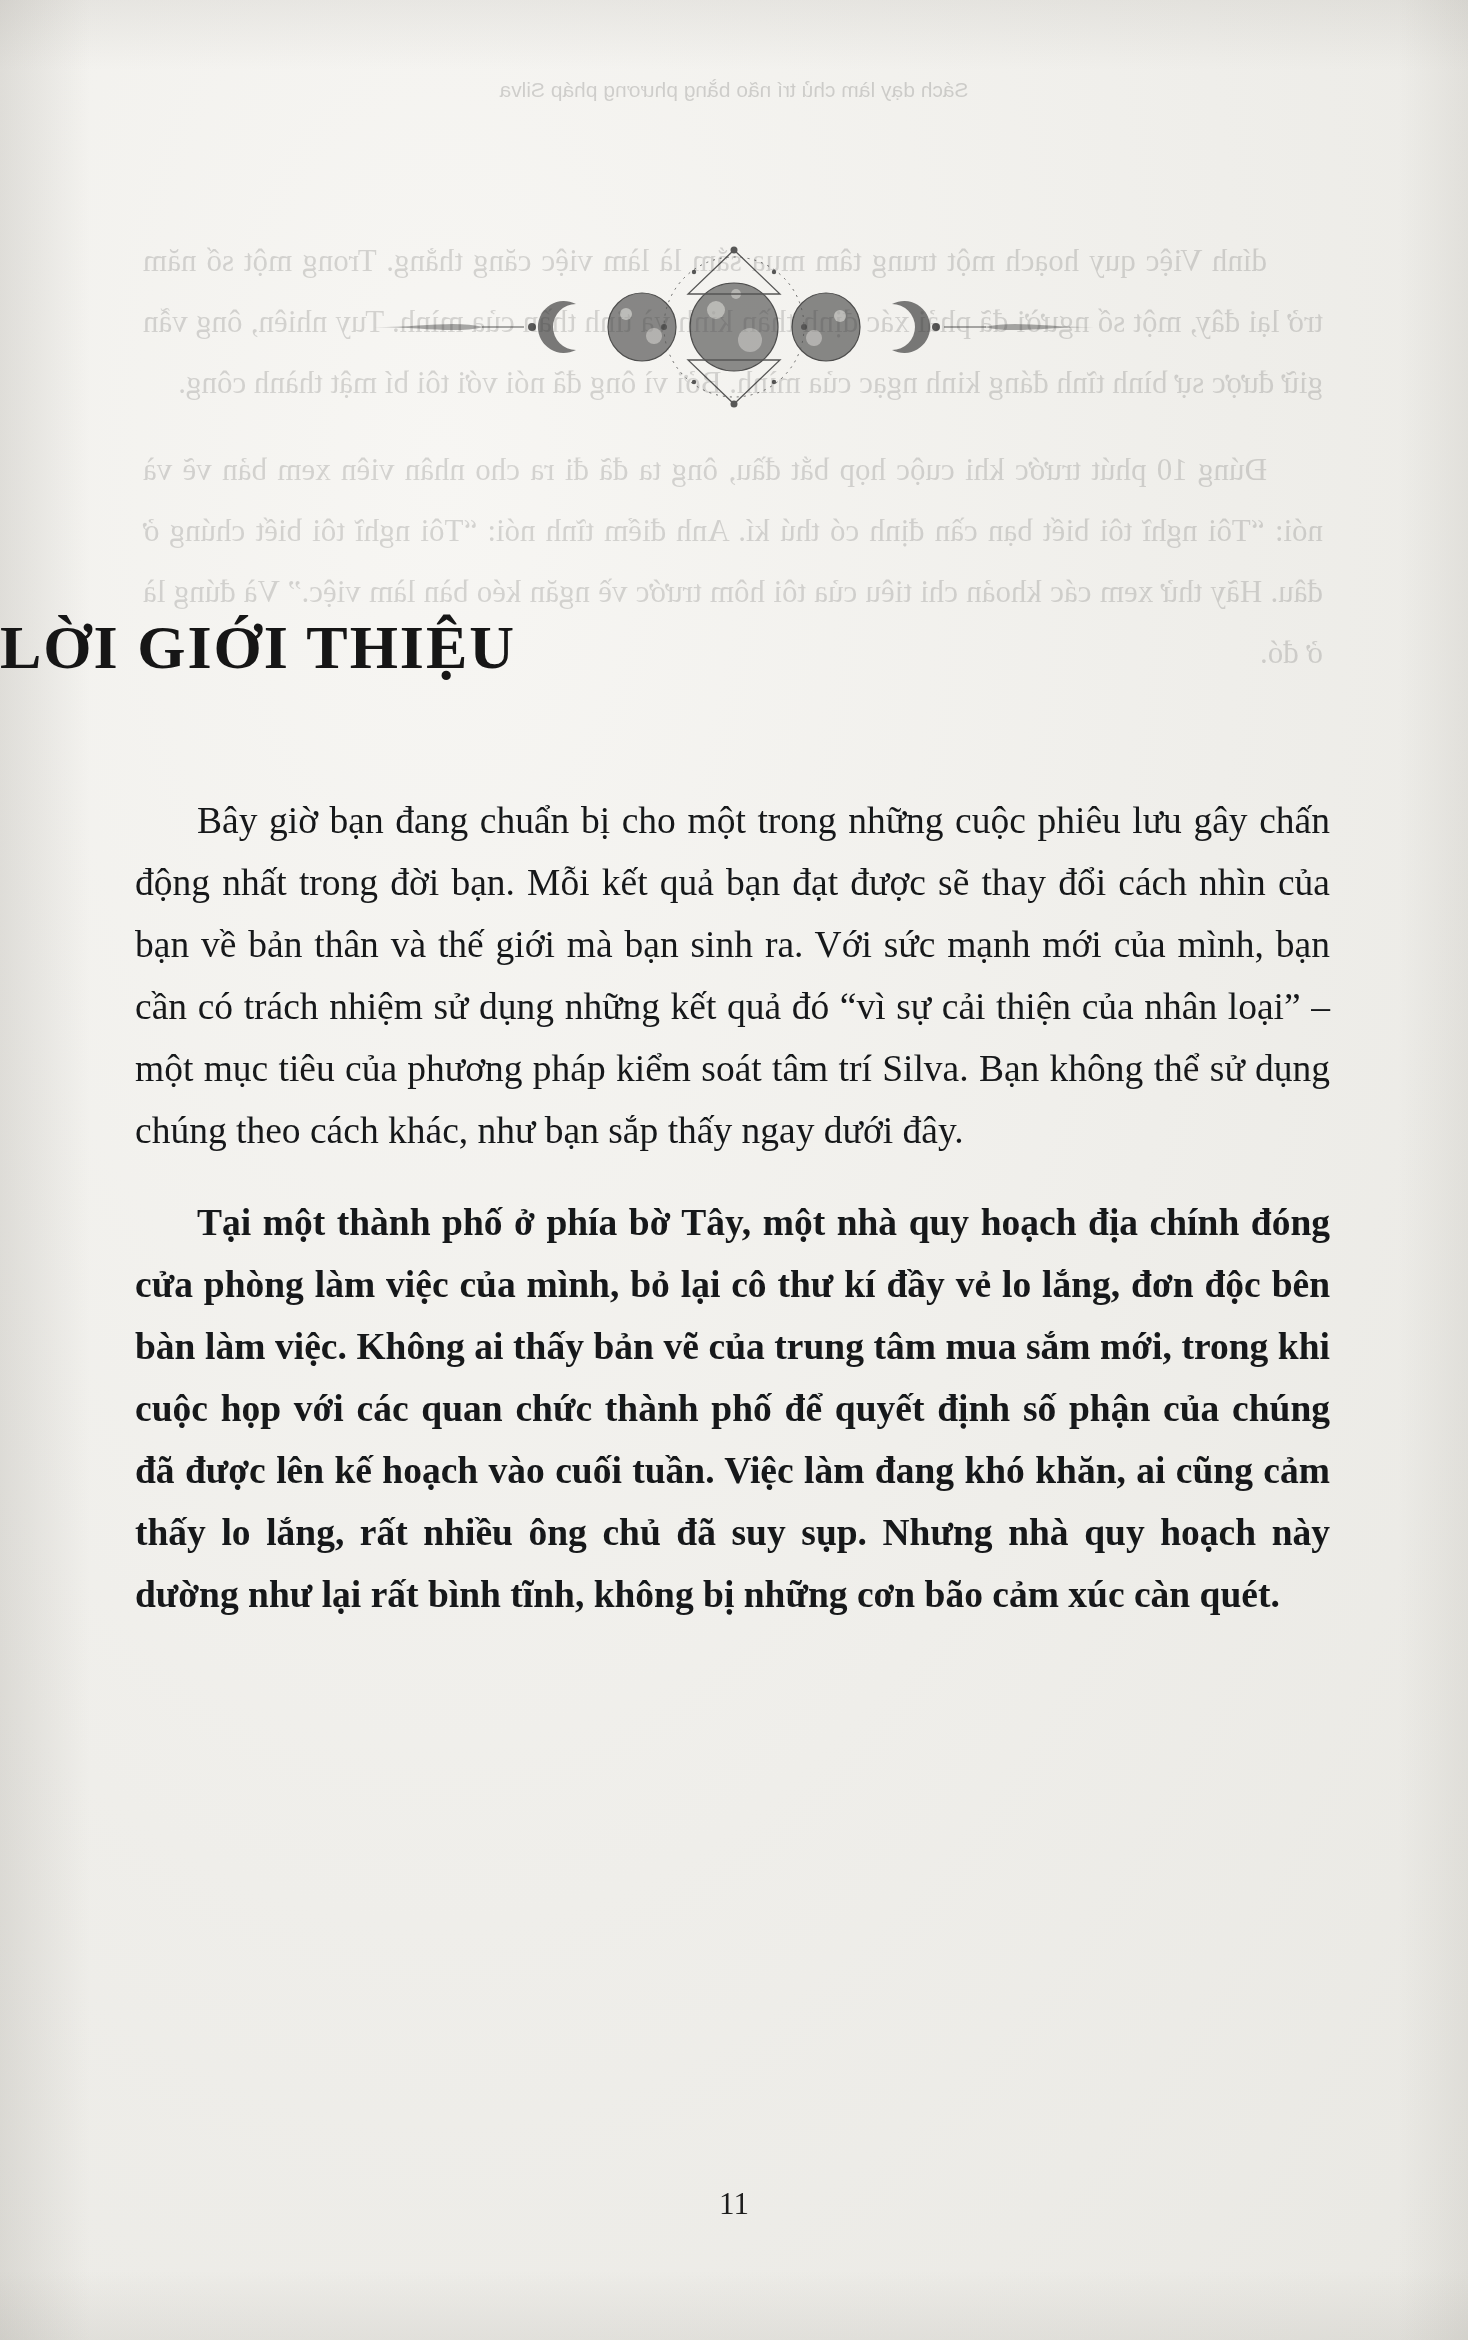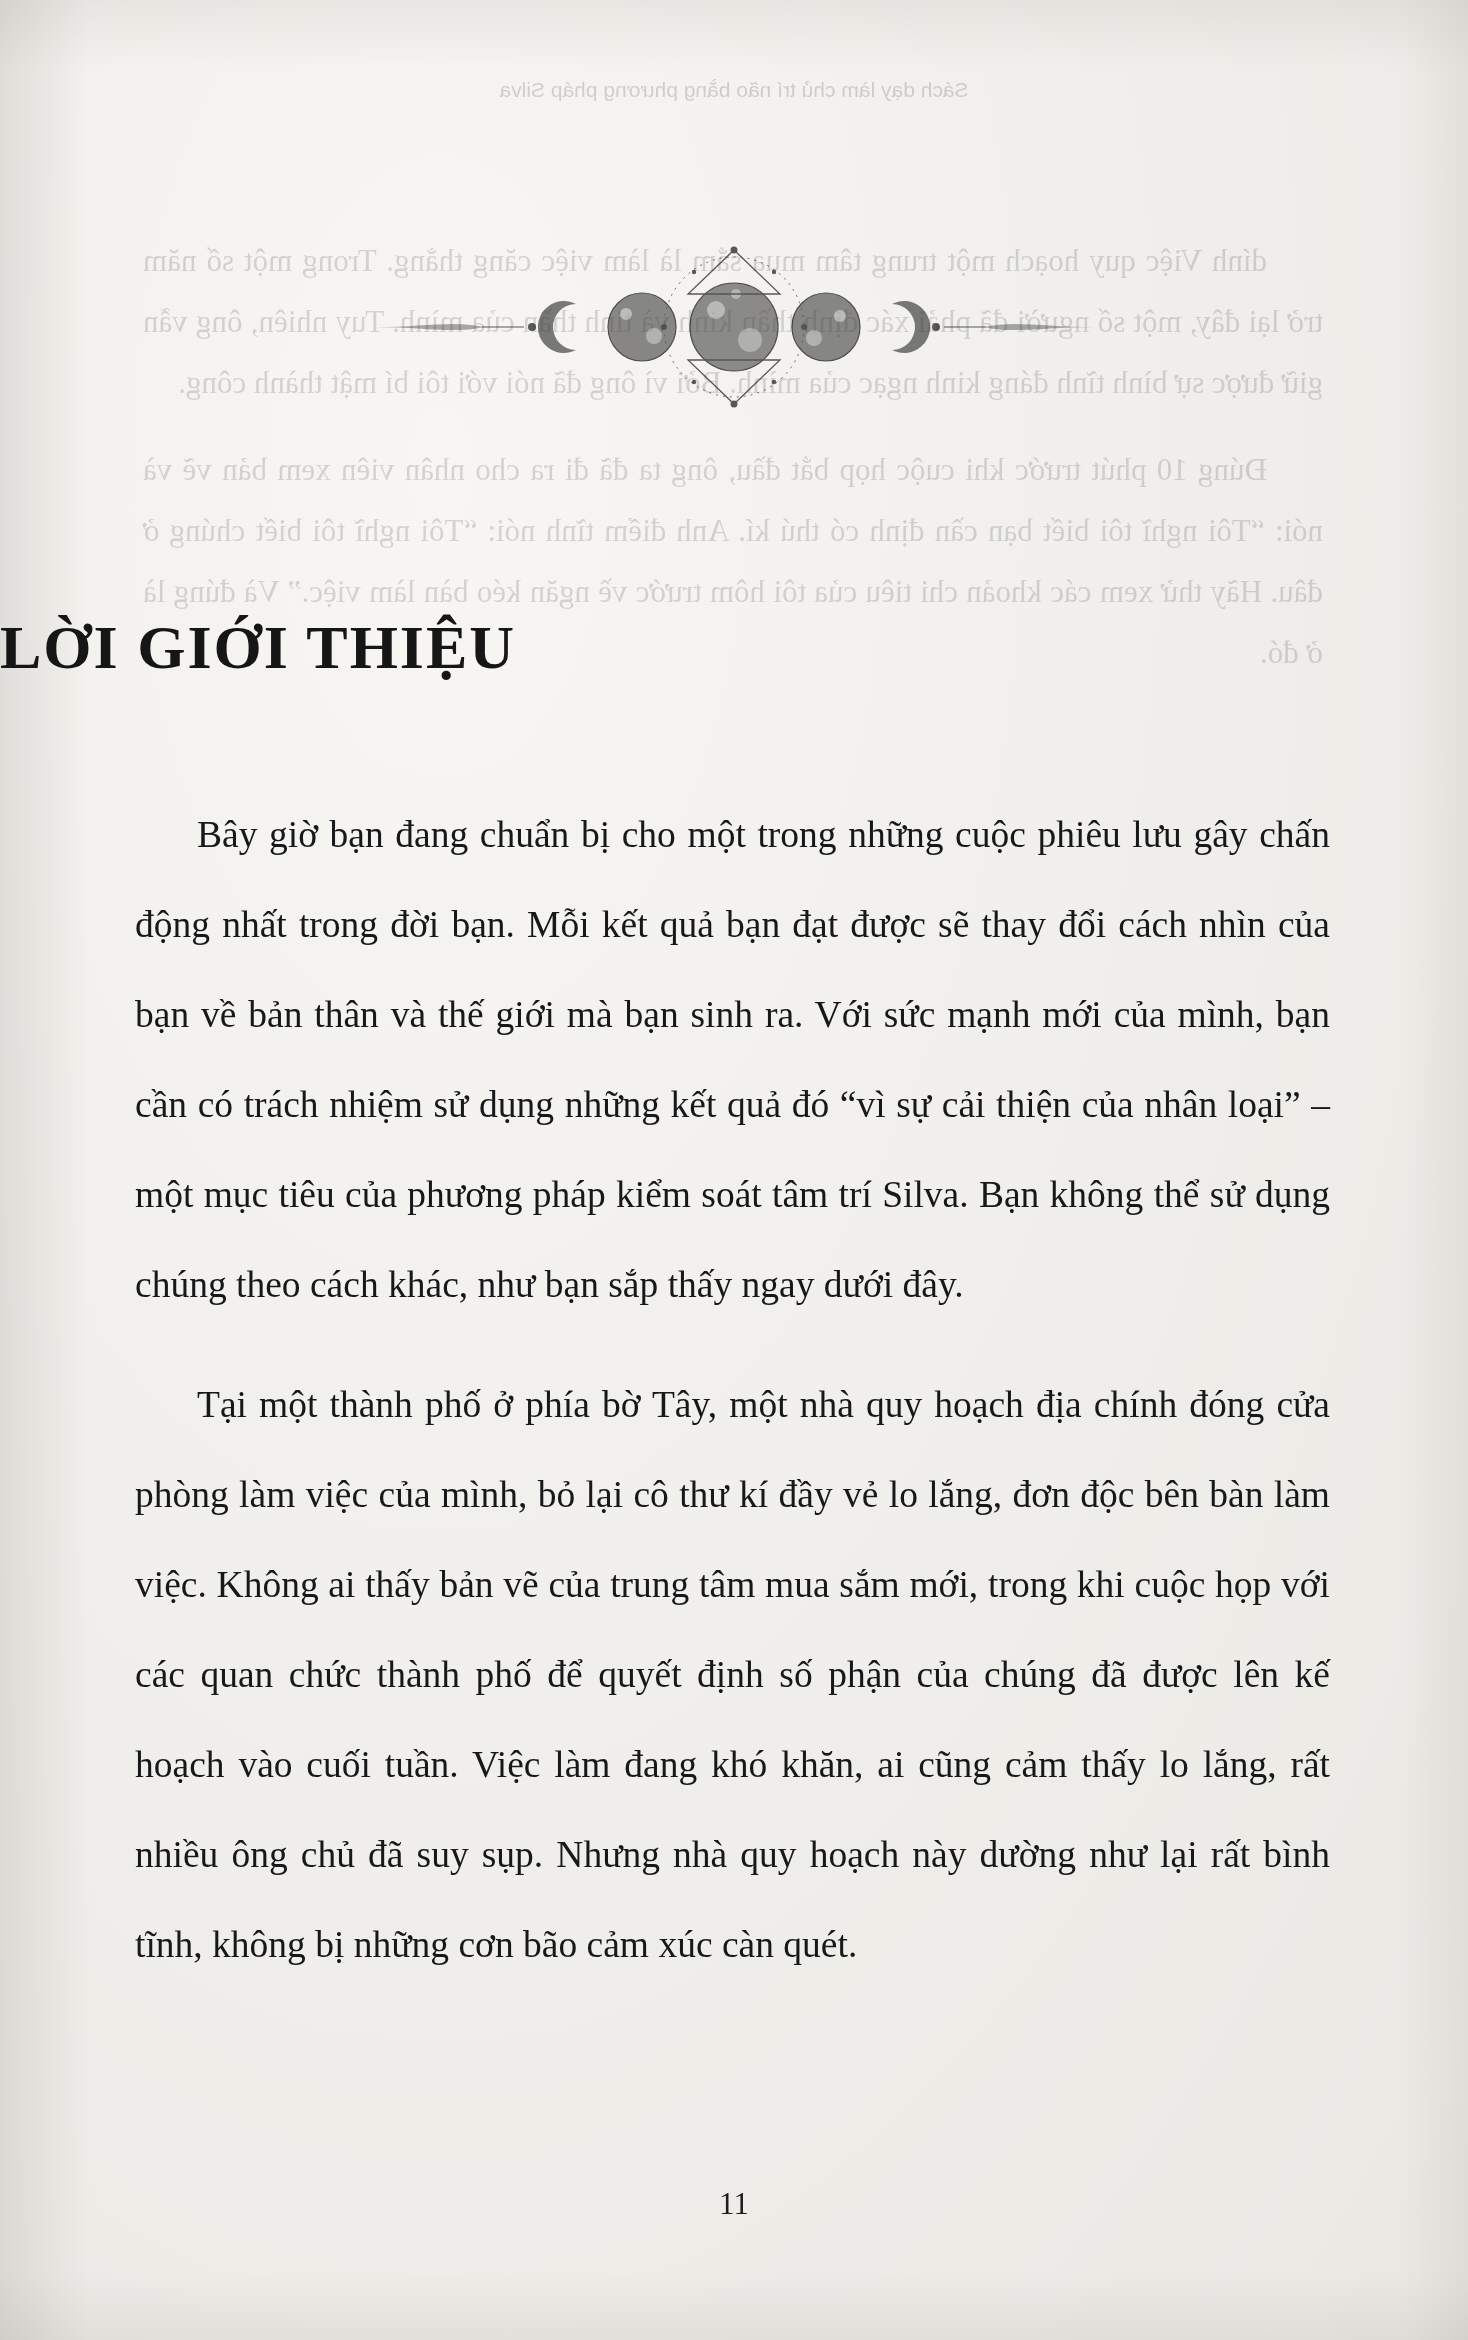--- a/index.html
+++ b/index.html
@@ -101,30 +101,30 @@
   }
 
   
   .body-text {
     position: absolute;
     top: 790px;
     left: 135px;
     width: 1195px;
     color: #16181a;
     font-size: 37.5px;
-    line-height: 90px;
+    line-height: 62px;
     text-align: justify;
     text-justify: inter-word;
     font-family: "Liberation Serif", serif;
   }
   .body-text p {
     margin: 0 0 30px 0;
     text-indent: 62px;
   }
-  .body-text p:last-child { margin-bottom: 0; }
+  .body-text p:last-child { margin-bottom: 0; font-weight: bold; }
 
   
   .folio {
     position: absolute;
     bottom: 118px;
     left: 0;
     width: 1468px;
     text-align: center;
     font-size: 31px;
     color: #1d1d1d;

